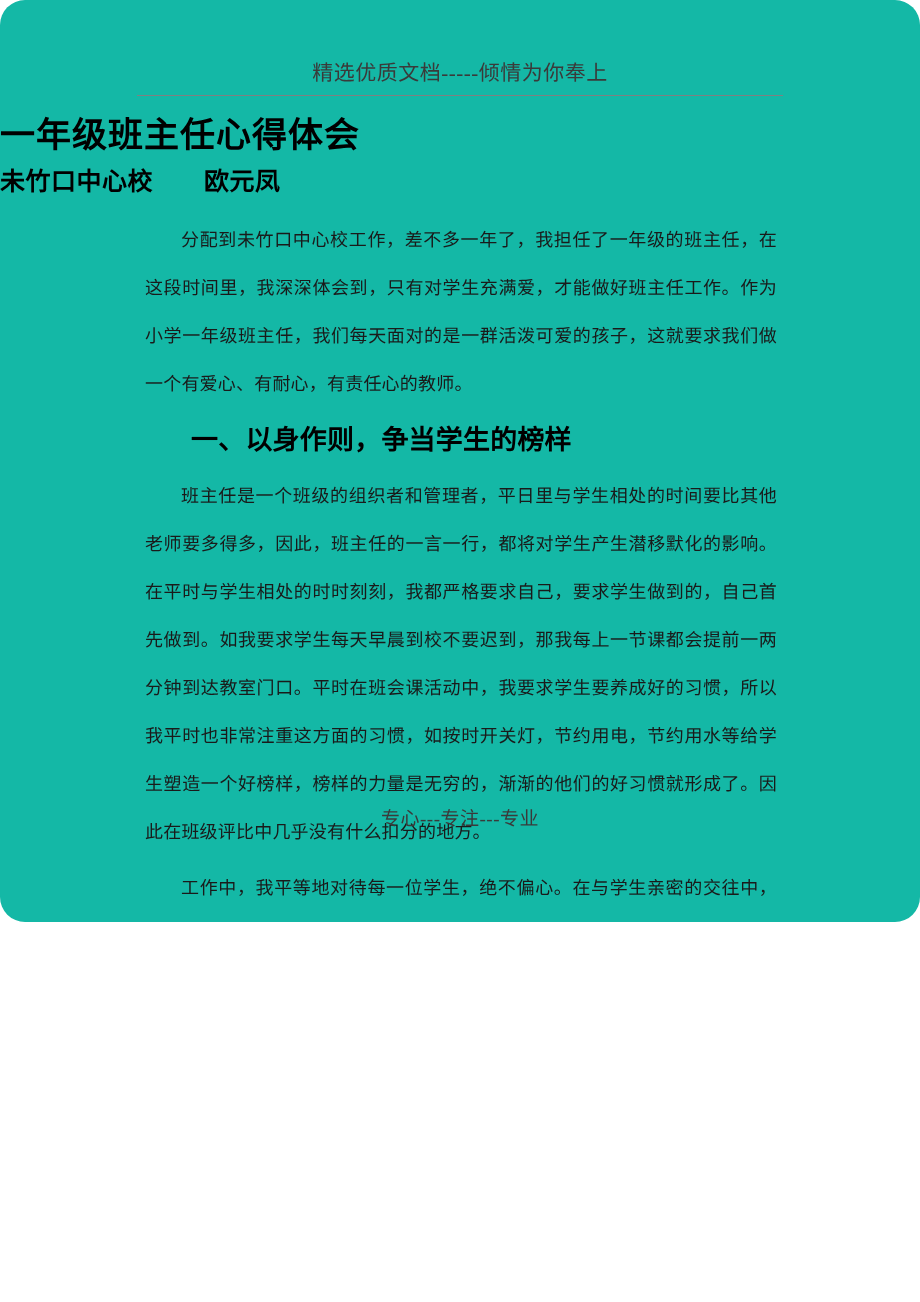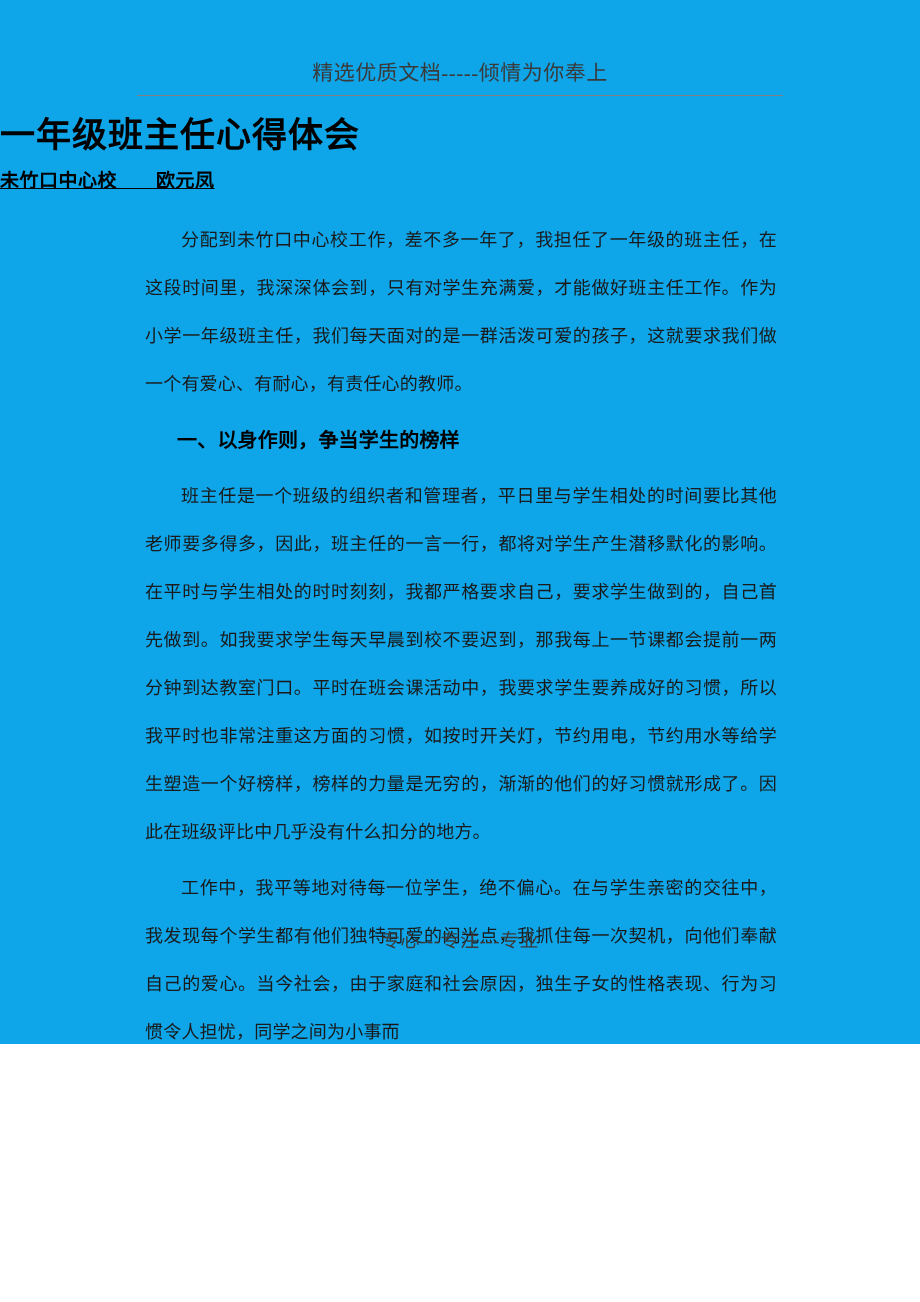--- a/index.html
+++ b/index.html
@@ -11,25 +11,26 @@
 
   body {
     font-family: "Liberation Serif", "DejaVu Serif", serif;
     color: #000000;
     -webkit-font-smoothing: antialiased;
   }
 
   .page {
     position: relative;
     width: 920px;
-    height: 1044px;
+    height: 922px;
     margin: 0 auto;
-    background: #0ea5e9;
+    background: #14b8a6;
     overflow: hidden;
     box-sizing: border-box;
+    border-radius: 25px;
   }
 
   
   .doc-header {
     position: absolute;
     left: 0;
     right: 0;
     top: 58px;
     text-align: center;
   }
@@ -68,28 +69,27 @@
     line-height: 46px;
     font-weight: bold;
     letter-spacing: 1px;
     color: #000000;
     margin: 0;
     white-space: pre;
   }
 
   .doc-subtitle {
     font-family: "Liberation Sans", "DejaVu Sans", sans-serif;
-    font-size: 19px;
+    font-size: 25px;
     line-height: 34px;
     font-weight: bold;
     color: #000000;
     margin: 6px 0 9px 0;
     letter-spacing: 0.5px;
     white-space: pre;
-    text-decoration: underline;
   }
 
   
   .doc-body {
     position: absolute;
     left: 137px;
     top: 208px;
     width: 648px;
   }
 
@@ -103,21 +103,21 @@
     letter-spacing: 0.2px;
     color: #1a1a1a;
   }
 
   .para.last-line-left {
     text-align-last: left;
   }
 
   .section-heading {
     font-family: "Liberation Sans", "DejaVu Sans", sans-serif;
-    font-size: 20px;
+    font-size: 27px;
     line-height: 48px;
     font-weight: bold;
     text-indent: 2em;
     margin: 0;
     color: #000000;
     letter-spacing: 0.2px;
   }
 
   
   .doc-footer {

